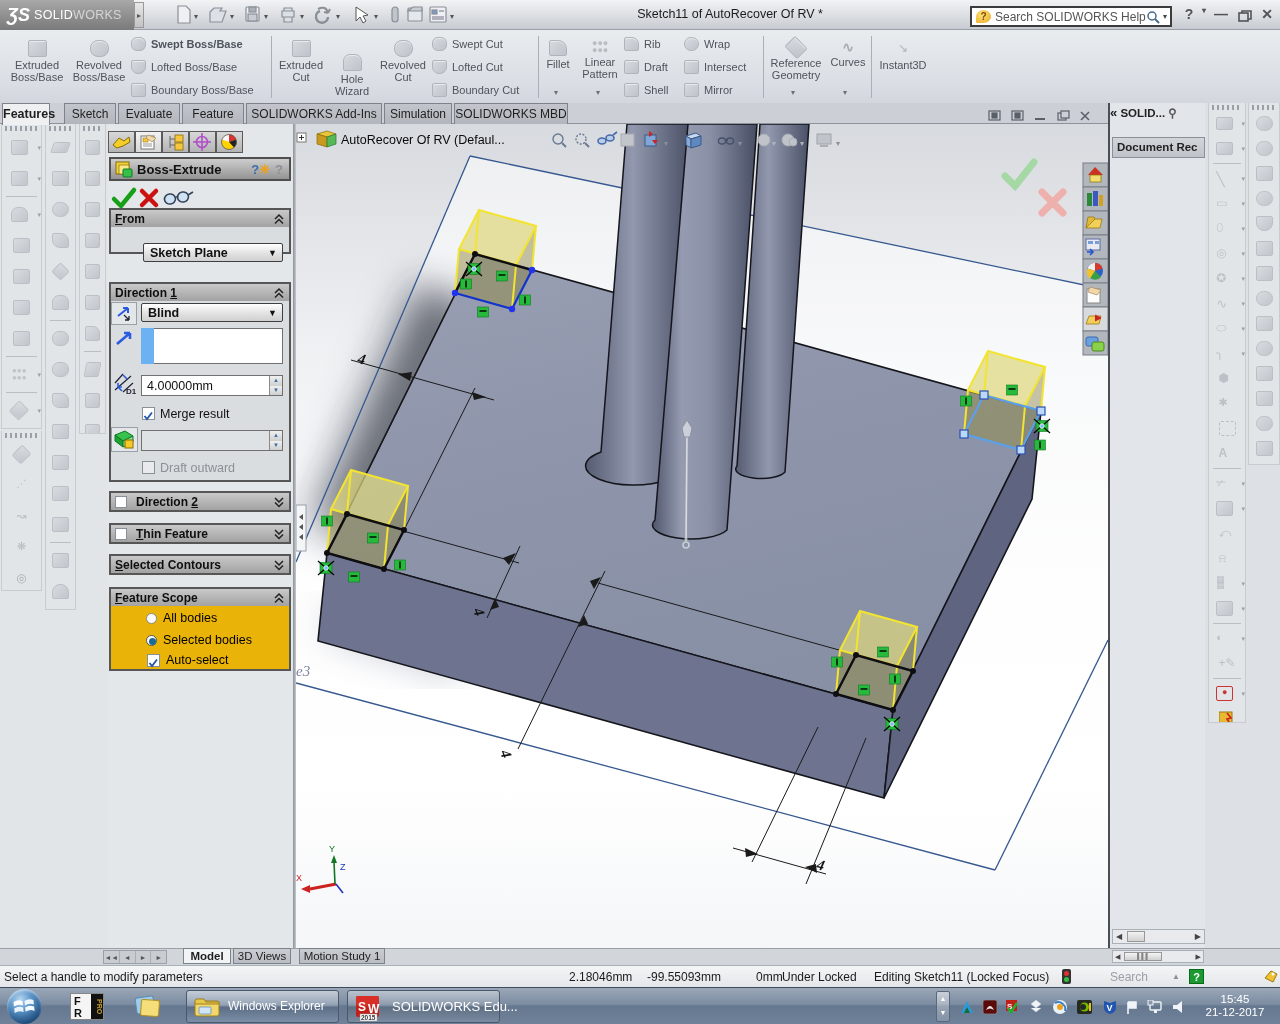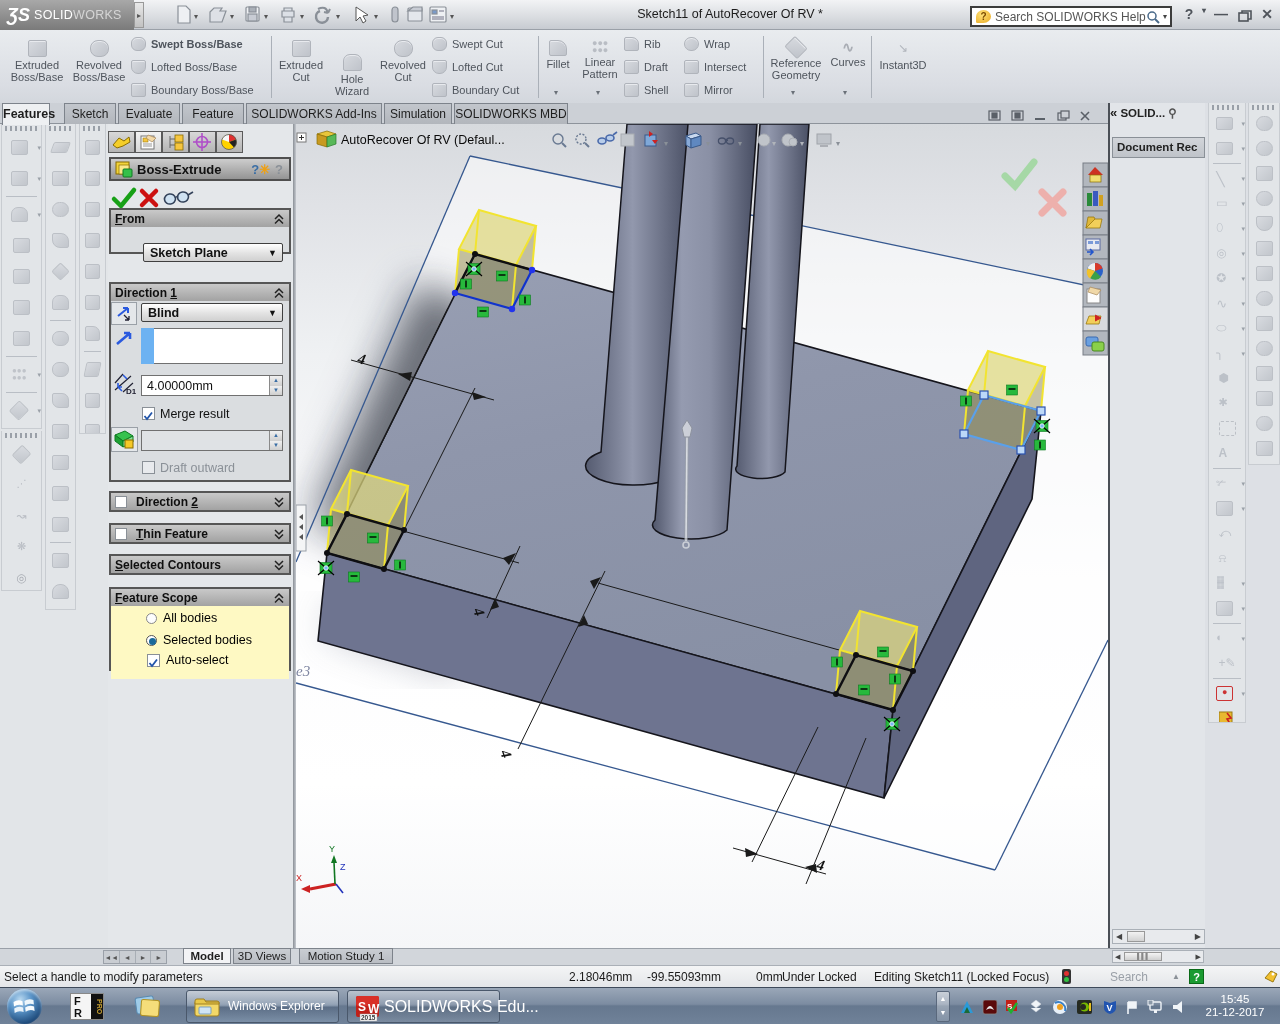--- a/index.html
+++ b/index.html
@@ -474,21 +474,21 @@
         </div>
   </div>
 
   <div class="group" style="top:463px; height:84px;">
     <div class="ghead">
           <span><u>F</u>eature Scope</span>
           <svg class="chev" width="12" height="12" style="margin-left:auto;">
             <path d="M2,6 L6,2 L10,6 M2,10.5 L6,6.5 L10,10.5" stroke="#222" stroke-width="1.5" fill="none"></path>
           </svg>
         </div>
-    <div style="position:relative; height:73px; background:#fef9c3;">
+    <div style="position:relative; height:63px; background:#eab308;">
       <span style="position:absolute; left:35px; top:7px; width:11px; height:11px; border-radius:50%; background:#fdfdfd; border:1px solid #888;"></span>
       <span style="position:absolute; left:52px; top:5px; font-size:12.5px;">All bodies</span>
       <span style="position:absolute; left:35px; top:29px; width:11px; height:11px; border-radius:50%; background:#fff; border:1px solid #555;"></span>
       <span style="position:absolute; left:38px; top:32px; width:7px; height:7px; border-radius:50%; background:#1a6a9a;"></span>
       <span style="position:absolute; left:52px; top:27px; font-size:12.5px;">Selected bodies</span>
       <span class="cb" style="left:36px; top:48px;"><svg width="11" height="11">
               <path d="M1.5 5 L4 8 L9 1.5" stroke="#2255aa" stroke-width="1.8" fill="none"></path>
             </svg></span>
       <span style="position:absolute; left:55px; top:47px; font-size:12.5px;">Auto-select</span>
     </div>
@@ -997,21 +997,21 @@
     <span style="flex:1; color:#555; font-size:7px; text-align:center; line-height:13px;">►</span>
   </div>
 </div>
 <div class="abs" style="left:1112px; top:950px; width:92px; height:13px; background:#e8eaed; border:1px solid #aab0b7; display:flex; align-items:center;">
   <span style="color:#444; font-size:7px; margin-left:2px;">◀</span>
   <span style="margin-left:4px; width:38px; height:9px; background:linear-gradient(#f4f4f4,#d0d0d0); border:1px solid #999; text-align:center; line-height:7px; color:#888; font-size:6px;">▌▌▌</span>
   <span style="color:#444; font-size:7px; margin-left:auto; margin-right:2px;">▶</span>
 </div>
 <div class="btab abs" style="left:183px; width:48px; background:#f2f3f5; font-weight:bold; z-index:2;">Model</div>
 <div class="btab abs" style="left:233px; width:58px;">3D Views</div>
-<div class="btab abs" style="left:299px; width:94px;">Motion Study 1</div>
+<div class="btab abs" style="left:299px; width:86px;">Motion Study 1</div>
 
 <div id="statusbar" class="abs">
   <span class="abs" style="left:4px; top:4px;">Select a handle to modify parameters</span>
   <span class="abs" style="left:569px; top:4px;">2.18046mm</span>
   <span class="abs" style="left:647px; top:4px;">-99.55093mm</span>
   <span class="abs" style="left:756px; top:4px;">0mm</span>
   <span class="abs" style="left:782px; top:4px;">Under Locked</span>
   <span class="abs" style="left:874px; top:4px;">Editing Sketch11 (Locked Focus)</span>
   <span class="abs" style="left:1062px; top:3px; width:9px; height:15px; background:#333; border-radius:2px;"></span>
   <span class="abs" style="left:1064px; top:5px; width:5px; height:5px; background:#e03030; border-radius:50%;"></span>
@@ -1058,21 +1058,21 @@
 
   <div class="tkbtn abs" style="left:347px; width:153px;"></div>
   <svg class="abs" style="left:352px; top:3px;" width="32" height="31">
     <rect x="4" y="5" width="23" height="21" rx="2" fill="#c02018"></rect>
     <rect x="4" y="5" width="23" height="10" rx="2" fill="#d83028"></rect>
     <text x="6" y="20" font-size="12" font-weight="bold" fill="#fff">S</text>
     <text x="16" y="22" font-size="12" font-weight="bold" fill="#fff">W</text>
     <rect x="8" y="23" width="17" height="7" fill="#fff" stroke="#999" stroke-width="0.5"></rect>
     <text x="9" y="29" font-size="6.5" font-weight="bold" fill="#333">2015</text>
   </svg>
-  <div class="abs traytxt" style="left:384px; top:12px; font-size:16px; text-align:left;">SOLIDWORKS Edu...</div>
+  <div class="abs traytxt" style="left:392px; top:12px; font-size:13px; text-align:left;">SOLIDWORKS Edu...</div>
 
   <div class="abs" style="left:936px; top:3px; width:14px; height:31px; background:linear-gradient(rgba(255,255,255,0.5),rgba(255,255,255,0.15)); border:1px solid #5a687c; border-radius:2px; color:#fff; font-size:7px; text-align:center; line-height:14px;">▲<br>▼</div>
   <svg class="abs" style="left:958px; top:12px;" width="230" height="16">
     <path d="M3,13 L9,1 L15,13 L11,13 L9,8 L7,13z" fill="#2a9ad8"></path>
         <path d="M6,13 l3,-6 3,6z" fill="#1a6a38"></path>
     <rect x="25" y="0" width="14" height="14" rx="2" fill="#5a0a0a" stroke="#888" stroke-width="0.8"></rect>
         <path d="M28,10 q4,-8 8,0 q-4,-3 -8,0" fill="#e8e8e8"></path>
     <rect x="48" y="0" width="11" height="11" fill="#c02018"></rect>
         <text x="49" y="9" font-size="8" fill="#fff" font-weight="bold">S</text>
         <path d="M50,8 l3,4 6,-9" stroke="#20b030" stroke-width="2.5" fill="none"></path>

